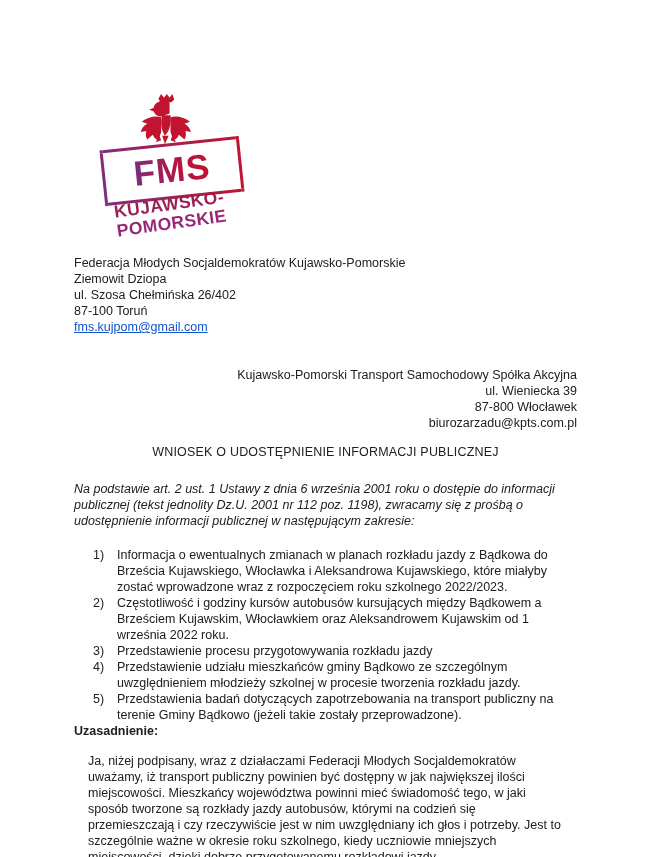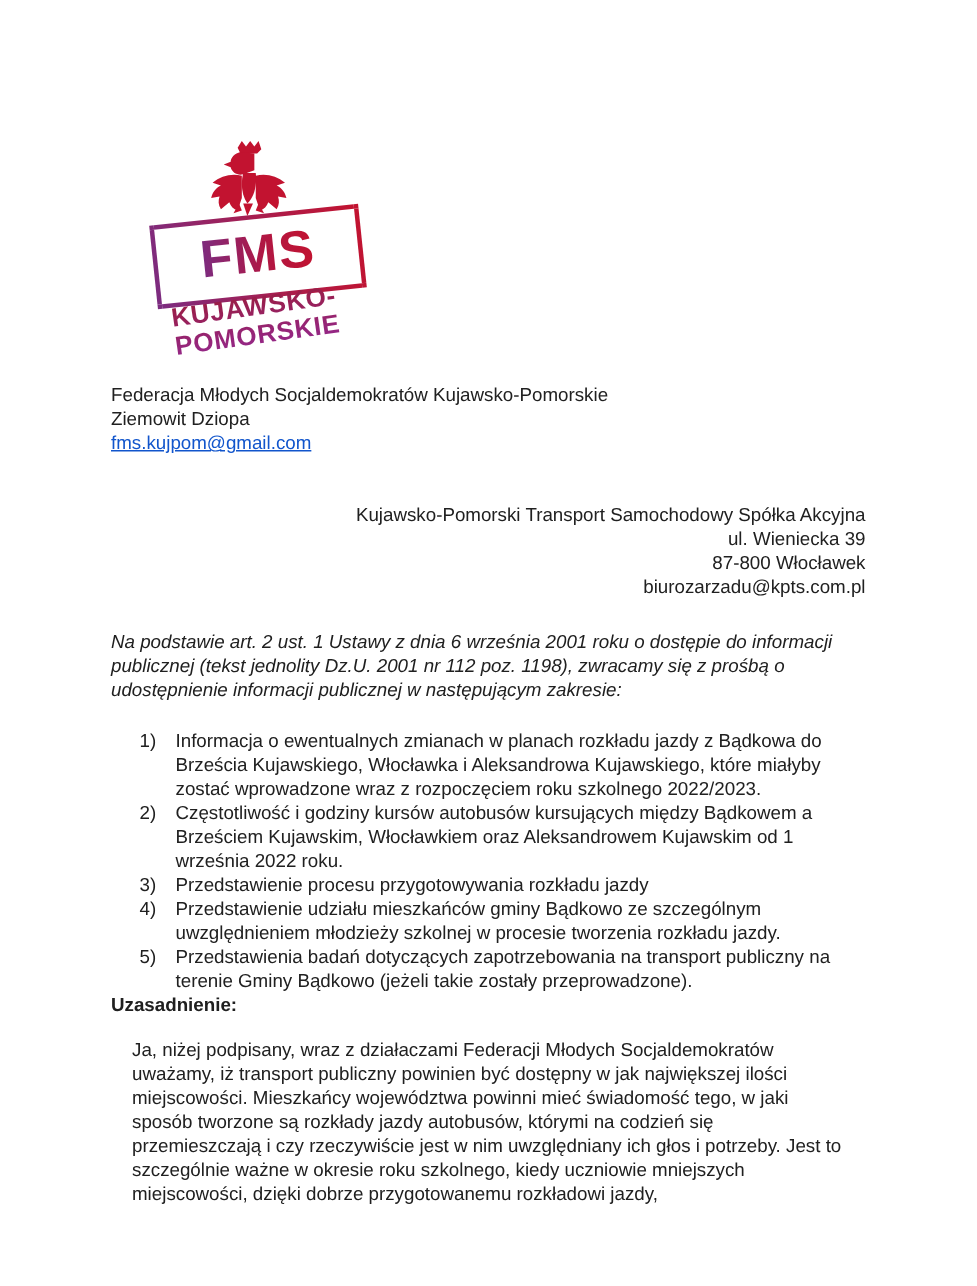--- a/index.html
+++ b/index.html
@@ -73,32 +73,35 @@
       <div>KUJAWSKO-</div>
       <div>POMORSKIE</div>
     </div>
   </div>
 
   <div class="content">
 
     <div class="sender">
       <div>Federacja Młodych Socjaldemokratów Kujawsko-Pomorskie</div>
       <div>Ziemowit Dziopa</div>
+      <div>ul. Szosa Chełmińska 26/402</div>
+      <div>87-100 Toruń</div>
       <div>
         <a class="email-link">fms.kujpom@gmail.com</a>
       </div>
     </div>
 
     <div class="recipient">
       <div>Kujawsko-Pomorski Transport Samochodowy Spółka Akcyjna</div>
       <div>ul. Wieniecka 39</div>
       <div>87-800 Włocławek</div>
       <div>biurozarzadu@kpts.com.pl</div>
     </div>
 
+    <div class="doc-title">WNIOSEK O UDOSTĘPNIENIE INFORMACJI PUBLICZNEJ</div>
 
     <p class="intro">Na podstawie art. 2 ust. 1 Ustawy z dnia 6 września 2001 roku o dostępie do informacji publicznej (tekst jednolity Dz.U. 2001 nr 112 poz. 1198), zwracamy się z prośbą o udostępnienie informacji publicznej w następującym zakresie:</p>
 
     <ol class="req-list">
       <li>Informacja o ewentualnych zmianach w planach rozkładu jazdy z Bądkowa do Brześcia Kujawskiego, Włocławka i Aleksandrowa Kujawskiego, które miałyby zostać wprowadzone wraz z rozpoczęciem roku szkolnego 2022/2023.</li>
       <li>Częstotliwość i godziny kursów autobusów kursujących między Bądkowem a Brześciem Kujawskim, Włocławkiem oraz Aleksandrowem Kujawskim od 1 września 2022 roku.</li>
       <li>Przedstawienie procesu przygotowywania rozkładu jazdy</li>
       <li>Przedstawienie udziału mieszkańców gminy Bądkowo ze szczególnym uwzględnieniem młodzieży szkolnej w procesie tworzenia rozkładu jazdy.</li>
       <li>Przedstawienia badań dotyczących zapotrzebowania na transport publiczny na terenie Gminy Bądkowo (jeżeli takie zostały przeprowadzone).</li>
     </ol>

